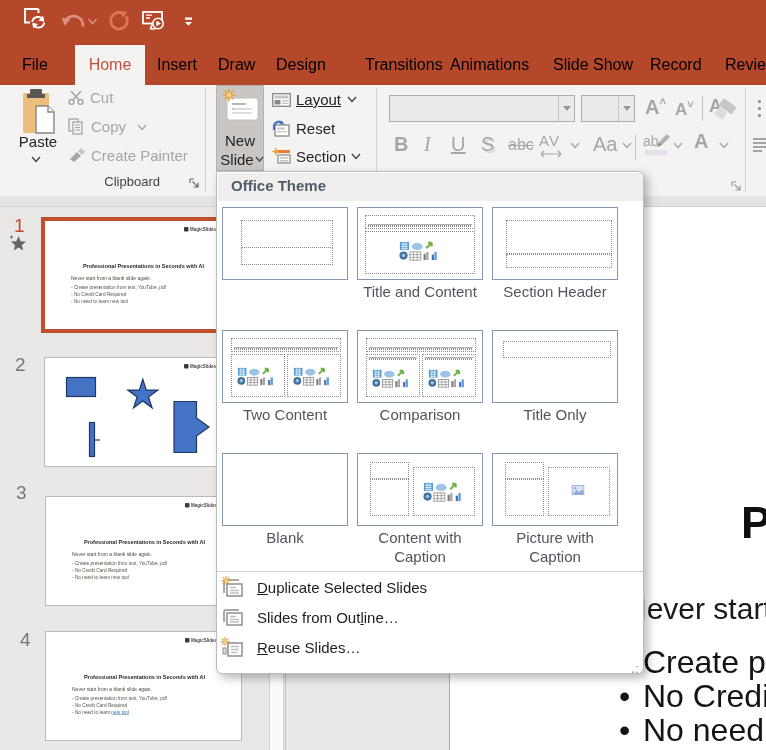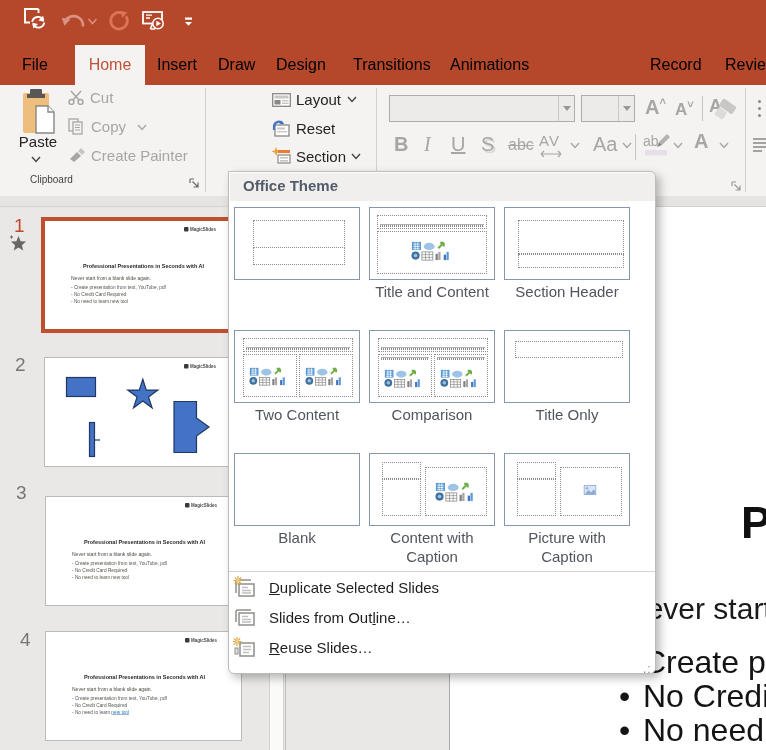--- a/index.html
+++ b/index.html
@@ -9,21 +9,21 @@
 
   
   #titlebar { left:0; top:0; width:766px; height:45px; background:#B5472B; }
   #tabrow   { left:0; top:45px; width:766px; height:40px; background:#B5472B; }
   .tab { position:absolute; top:0; height:40px; line-height:40px; color:#000000; font-size:16px; }
   #hometab { position:absolute; left:75px; top:0; width:70px; height:40px; background:#F4F3F2; color:#C05237; text-align:center; line-height:40px; font-size:16px; }
 
   
   #ribbon { left:0; top:85px; width:766px; height:111px; background:#F4F3F2; }
   .vsep { position:absolute; width:1px; background:#D2D0CE; }
-  .grouplabel { position:absolute; font-size:10px; color:#434240; text-align:left; }
+  .grouplabel { position:absolute; font-size:13px; color:#434240; text-align:right; }
   .ribbontext { font-size:15px; color:#252423; }
   .disabledtext { font-size:15px; color:#A8A6A4; }
 
   #band { left:0; top:196px; width:766px; height:11px; background:#E6E4E3; border-bottom:1px solid #D4D2D1; }
 
   
   #content { left:0; top:207px; width:766px; height:543px; background:#E9E8E7; }
   #slidewhite { position:absolute; left:449px; top:0; width:317px; height:543px; background:#fff; border-left:1px solid #ACACAC; }
   #scrollstrip { position:absolute; left:269px; top:0; width:15px; height:543px; background:#FAFAF9; border-left:1px solid #D5D3D2; border-right:1px solid #D5D3D2; }
   #splitter { position:absolute; left:285px; top:0; width:1px; height:543px; background:#C0BEBD; }
@@ -37,21 +37,21 @@
                transform:scale(0.5); transform-origin:0 0; }
   .mlogo { position:absolute; right:52px; top:12px; font-size:9px; font-weight:bold; color:#4A4A4A; white-space:nowrap; }
   .mlogo i { display:inline-block; width:9px; height:9px; background:#3A3A3A; margin-right:3px; border-radius:2px; font-style:normal; vertical-align:-1px; }
   .mtitle { position:absolute; left:0; top:83px; width:100%; text-align:center; font-weight:bold; font-size:11px; color:#1F1F1F; white-space:nowrap; }
   .mnever { position:absolute; left:52px; top:108px; font-size:10px; color:#4A4A42; white-space:nowrap; }
   .mb { position:absolute; left:52px; font-size:9.5px; color:#55554D; white-space:nowrap; }
 
   
   #menu { left:216px; top:171px; width:428px; height:503px; background:#fff;
           border:1px solid #BDBCBB; border-radius:0 6px 6px 6px;
-          box-shadow:4px 4px 10px rgba(0,0,0,0.28); z-index:20;margin-left:12px; }
+          box-shadow:4px 4px 10px rgba(0,0,0,0.28); z-index:20; }
   #menuheader { position:absolute; left:1px; top:1px; width:425px; height:28px; background:#F0EFEE;
                 font-size:15px; font-weight:bold; color:#525B68; line-height:26px; padding-left:13px; border-radius:0 5px 0 0;}
   .gthumb { position:absolute; width:126px; height:73px; background:#fff; border:1px solid #8496B0; }
   .glabel { position:absolute; width:126px; text-align:center; font-size:15px; color:#50555E; line-height:19px; }
   .dashed { position:absolute; border:1.5px dotted #8C8C8C; }
   .squig { position:absolute; height:3px;
            background:repeating-linear-gradient(90deg,#8A8A8A 0 1px,transparent 1px 2px);
            border-top:1px solid #B0B0B0; }
   .cluster { position:absolute; width:42px; height:20px; }
   .cluster.small { width:40px; height:19px; }
@@ -118,22 +118,23 @@
     <rect x="1" y="0.5" width="7" height="2.2" fill="#fff"></rect>
     <path d="M1 5 L4.5 8.8 L8 5" fill="#fff"></path>
   </svg>
 </div>
 <div class="abs" id="tabrow">
   <span class="tab" style="left:22px;">File</span>
   <div id="hometab">Home</div>
   <span class="tab" style="left:157px;">Insert</span>
   <span class="tab" style="left:218px;">Draw</span>
   <span class="tab" style="left:276px;">Design</span>
-  <span class="tab" style="left:353px;">Transitions</span>
+  <span class="tab" style="left:365px;">Transitions</span>
   <span class="tab" style="left:450px;">Animations</span>
+  <span class="tab" style="left:553px;">Slide Show</span>
   <span class="tab" style="left:650px;">Record</span>
   <span class="tab" style="left:725px;">Review</span>
 </div>
 
 <div class="abs" id="ribbon">
 
   <svg class="abs" style="left:22px;top:4px;" width="34" height="47" viewBox="0 0 34 47">
     <rect x="1" y="4" width="26" height="40" rx="2" fill="#EDBE7C" stroke="#C99D55" stroke-width="0"></rect>
     <rect x="8" y="0" width="12" height="7" rx="1" fill="#5A5856"></rect>
     <rect x="5" y="5" width="18" height="4" fill="#5A5856"></rect>
@@ -166,29 +167,47 @@
     <path d="M1 12 L8 5 L12 9 L5 15 Z" fill="#A8A6A4"></path>
     <path d="M9 4 L12 1 L16 5 L13 8 Z" fill="#C8C6C4"></path>
   </svg>
   <div class="abs disabledtext" style="left:91px;top:62px;">Create Painter</div>
   <div class="grouplabel" style="left:30px;top:89px;width:130px;">Clipboard</div>
   <svg class="abs" style="left:189px;top:93px;" width="11" height="11" viewBox="0 0 11 11">
     <path d="M1 1 h4 M1 1 v4 M3.5 3.5 L9 9 M9 4.5 V9 H4.5" fill="none" stroke="#6A6867" stroke-width="1.2"></path>
   </svg>
   <div class="vsep" style="left:205px;top:3px;height:104px;"></div>
 
+  <div class="abs" id="newslidebtn" style="left:216px;top:0px;width:48px;height:86px;background:#C9C6C4;border:1px solid #B5B2B0;">
+    <svg class="abs" style="left:5px;top:3px;" width="38" height="33" viewBox="0 0 38 33">
+      <rect x="5" y="9" width="31" height="22" rx="2.5" fill="#fff" stroke="#C0BEBC" stroke-width="1"></rect>
+      <path d="M10 15 h14" stroke="#B9B7B5" stroke-width="2"></path>
+      <path d="M10 20 h20 M10 24 h20" stroke="#D4D2D0" stroke-width="1.6"></path>
+      <circle cx="11" cy="20" r="1" fill="#B9B7B5"></circle>
+      <g stroke="#E8A33D" stroke-width="1.6">
+        <path d="M7 0 V12 M1 6 H13 M2.8 1.8 L11.2 10.2 M11.2 1.8 L2.8 10.2"></path>
+      </g>
+      <circle cx="7" cy="6" r="2.6" fill="#F2BC5E"></circle>
+      <circle cx="7" cy="6" r="1.2" fill="#FBE3B3"></circle>
+    </svg>
+    <div class="abs ribbontext" style="left:0;top:46px;width:46px;text-align:center;">New</div>
+    <div class="abs ribbontext" style="left:0;top:65px;width:40px;text-align:center;">Slide</div>
+    <svg class="abs" style="left:38px;top:70px;" width="9" height="7" viewBox="0 0 9 7">
+      <path d="M1 1 L4.5 5 L8 1" fill="none" stroke="#444" stroke-width="1.3"></path>
+    </svg>
+  </div>
 
   <svg class="abs" style="left:272px;top:8px;" width="19" height="14" viewBox="0 0 19 14">
     <rect x="0.7" y="0.7" width="17.6" height="12.6" fill="#fff" stroke="#8A8886" stroke-width="1.3"></rect>
     <rect x="2.5" y="2.5" width="14" height="3" fill="#C8C6C4"></rect>
     <rect x="2.5" y="7" width="6" height="4.5" fill="#8A8886"></rect>
     <rect x="10" y="7" width="6.5" height="1.4" fill="#C8C6C4"></rect>
     <rect x="10" y="9.6" width="6.5" height="1.4" fill="#C8C6C4"></rect>
   </svg>
-  <div class="abs ribbontext" style="left:296px;top:6px;">Layout</div>
+  <div class="abs ribbontext" style="left:296px;top:6px;text-decoration:underline;">Layout</div>
   <svg class="abs" style="left:347px;top:11px;" width="10" height="7" viewBox="0 0 10 7">
     <path d="M1 1 L5 5.5 L9 1" fill="none" stroke="#444" stroke-width="1.4"></path>
   </svg>
 
   <svg class="abs" style="left:271px;top:35px;" width="20" height="17" viewBox="0 0 20 17">
     <rect x="4" y="5" width="14" height="11" fill="#fff" stroke="#8A8886" stroke-width="1.3"></rect>
     <rect x="6" y="7.5" width="8" height="2" fill="#C8C6C4"></rect>
     <rect x="6" y="11" width="10" height="1.4" fill="#C8C6C4"></rect>
     <path d="M3 10 v-4 a5 5 0 0 1 9 -2.2" fill="none" stroke="#4472C4" stroke-width="2.2"></path>
     <path d="M8.2 3.8 L13 4.3 L10.5 0.5 Z" fill="#4472C4"></path>

